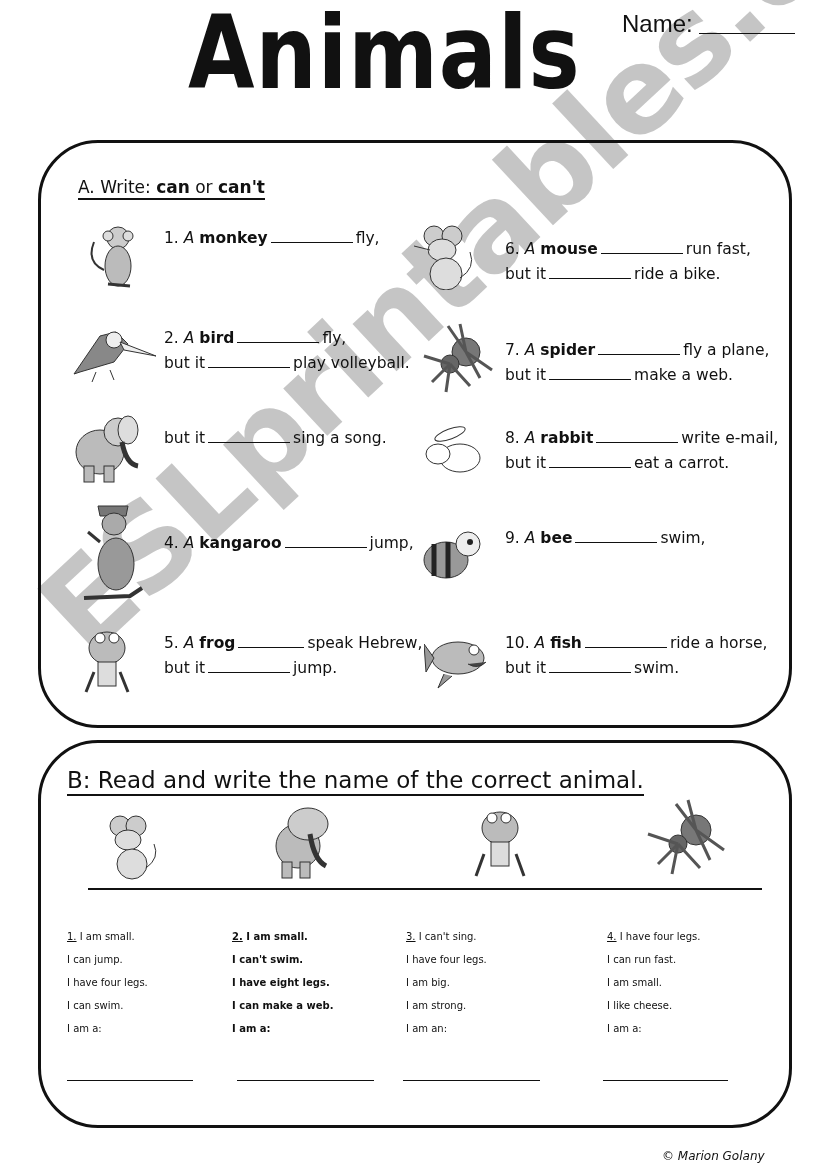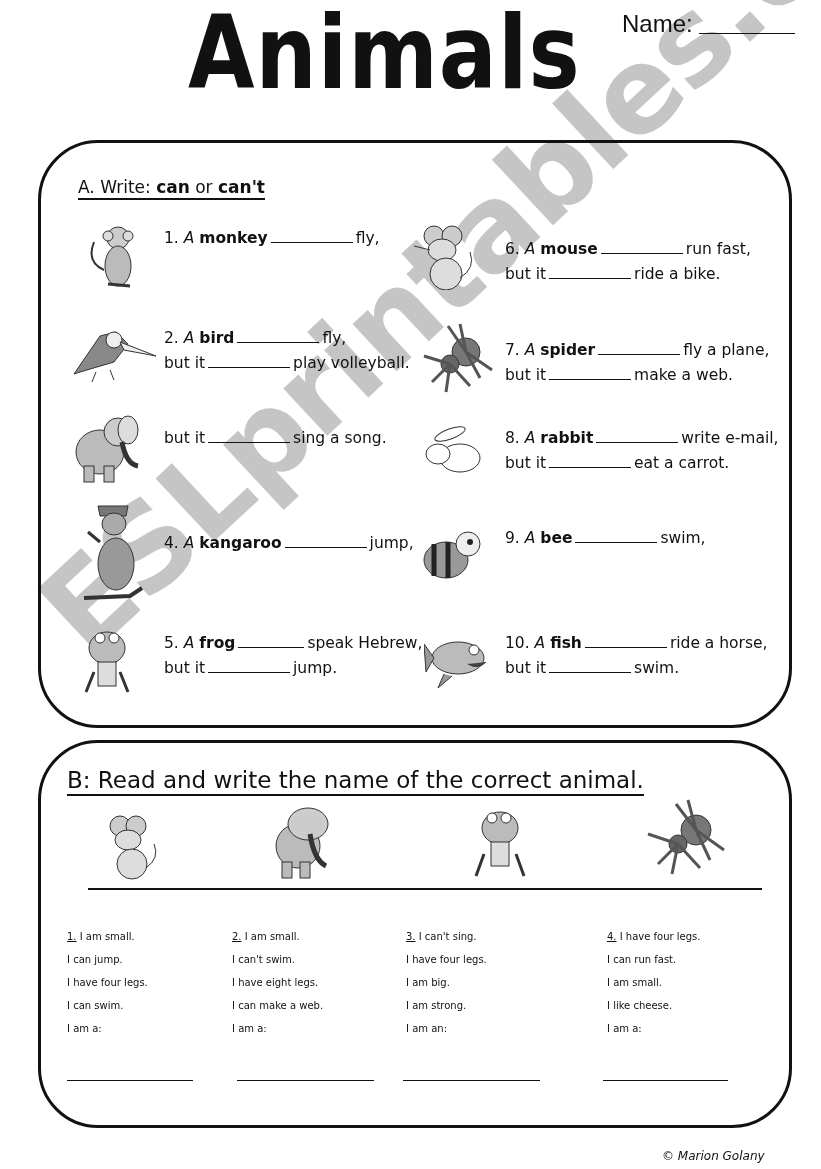--- a/index.html
+++ b/index.html
@@ -185,21 +185,21 @@
 
 <div class="divider"></div>
 
 <div class="riddle" style="left:67px;top:925px;">
   <div><span class="rnum">1.</span> <span>I am small.</span></div>
   <div>I can jump.</div>
   <div>I have four legs.</div>
   <div>I can swim.</div>
   <div>I am a:</div>
 </div>
-<div class="riddle" style="left:232px;top:925px;">
+<div class="riddle" style="left:232px;top:925px;font-weight:bold;">
   <div><span class="rnum">2.</span> <span>I am small.</span></div>
   <div>I can't swim.</div>
   <div>I have eight legs.</div>
   <div>I can make a web.</div>
   <div>I am a:</div>
 </div>
 <div class="riddle" style="left:406px;top:925px;">
   <div><span class="rnum">3.</span> <span>I can't sing.</span></div>
   <div>I have four legs.</div>
   <div>I am big.</div>

